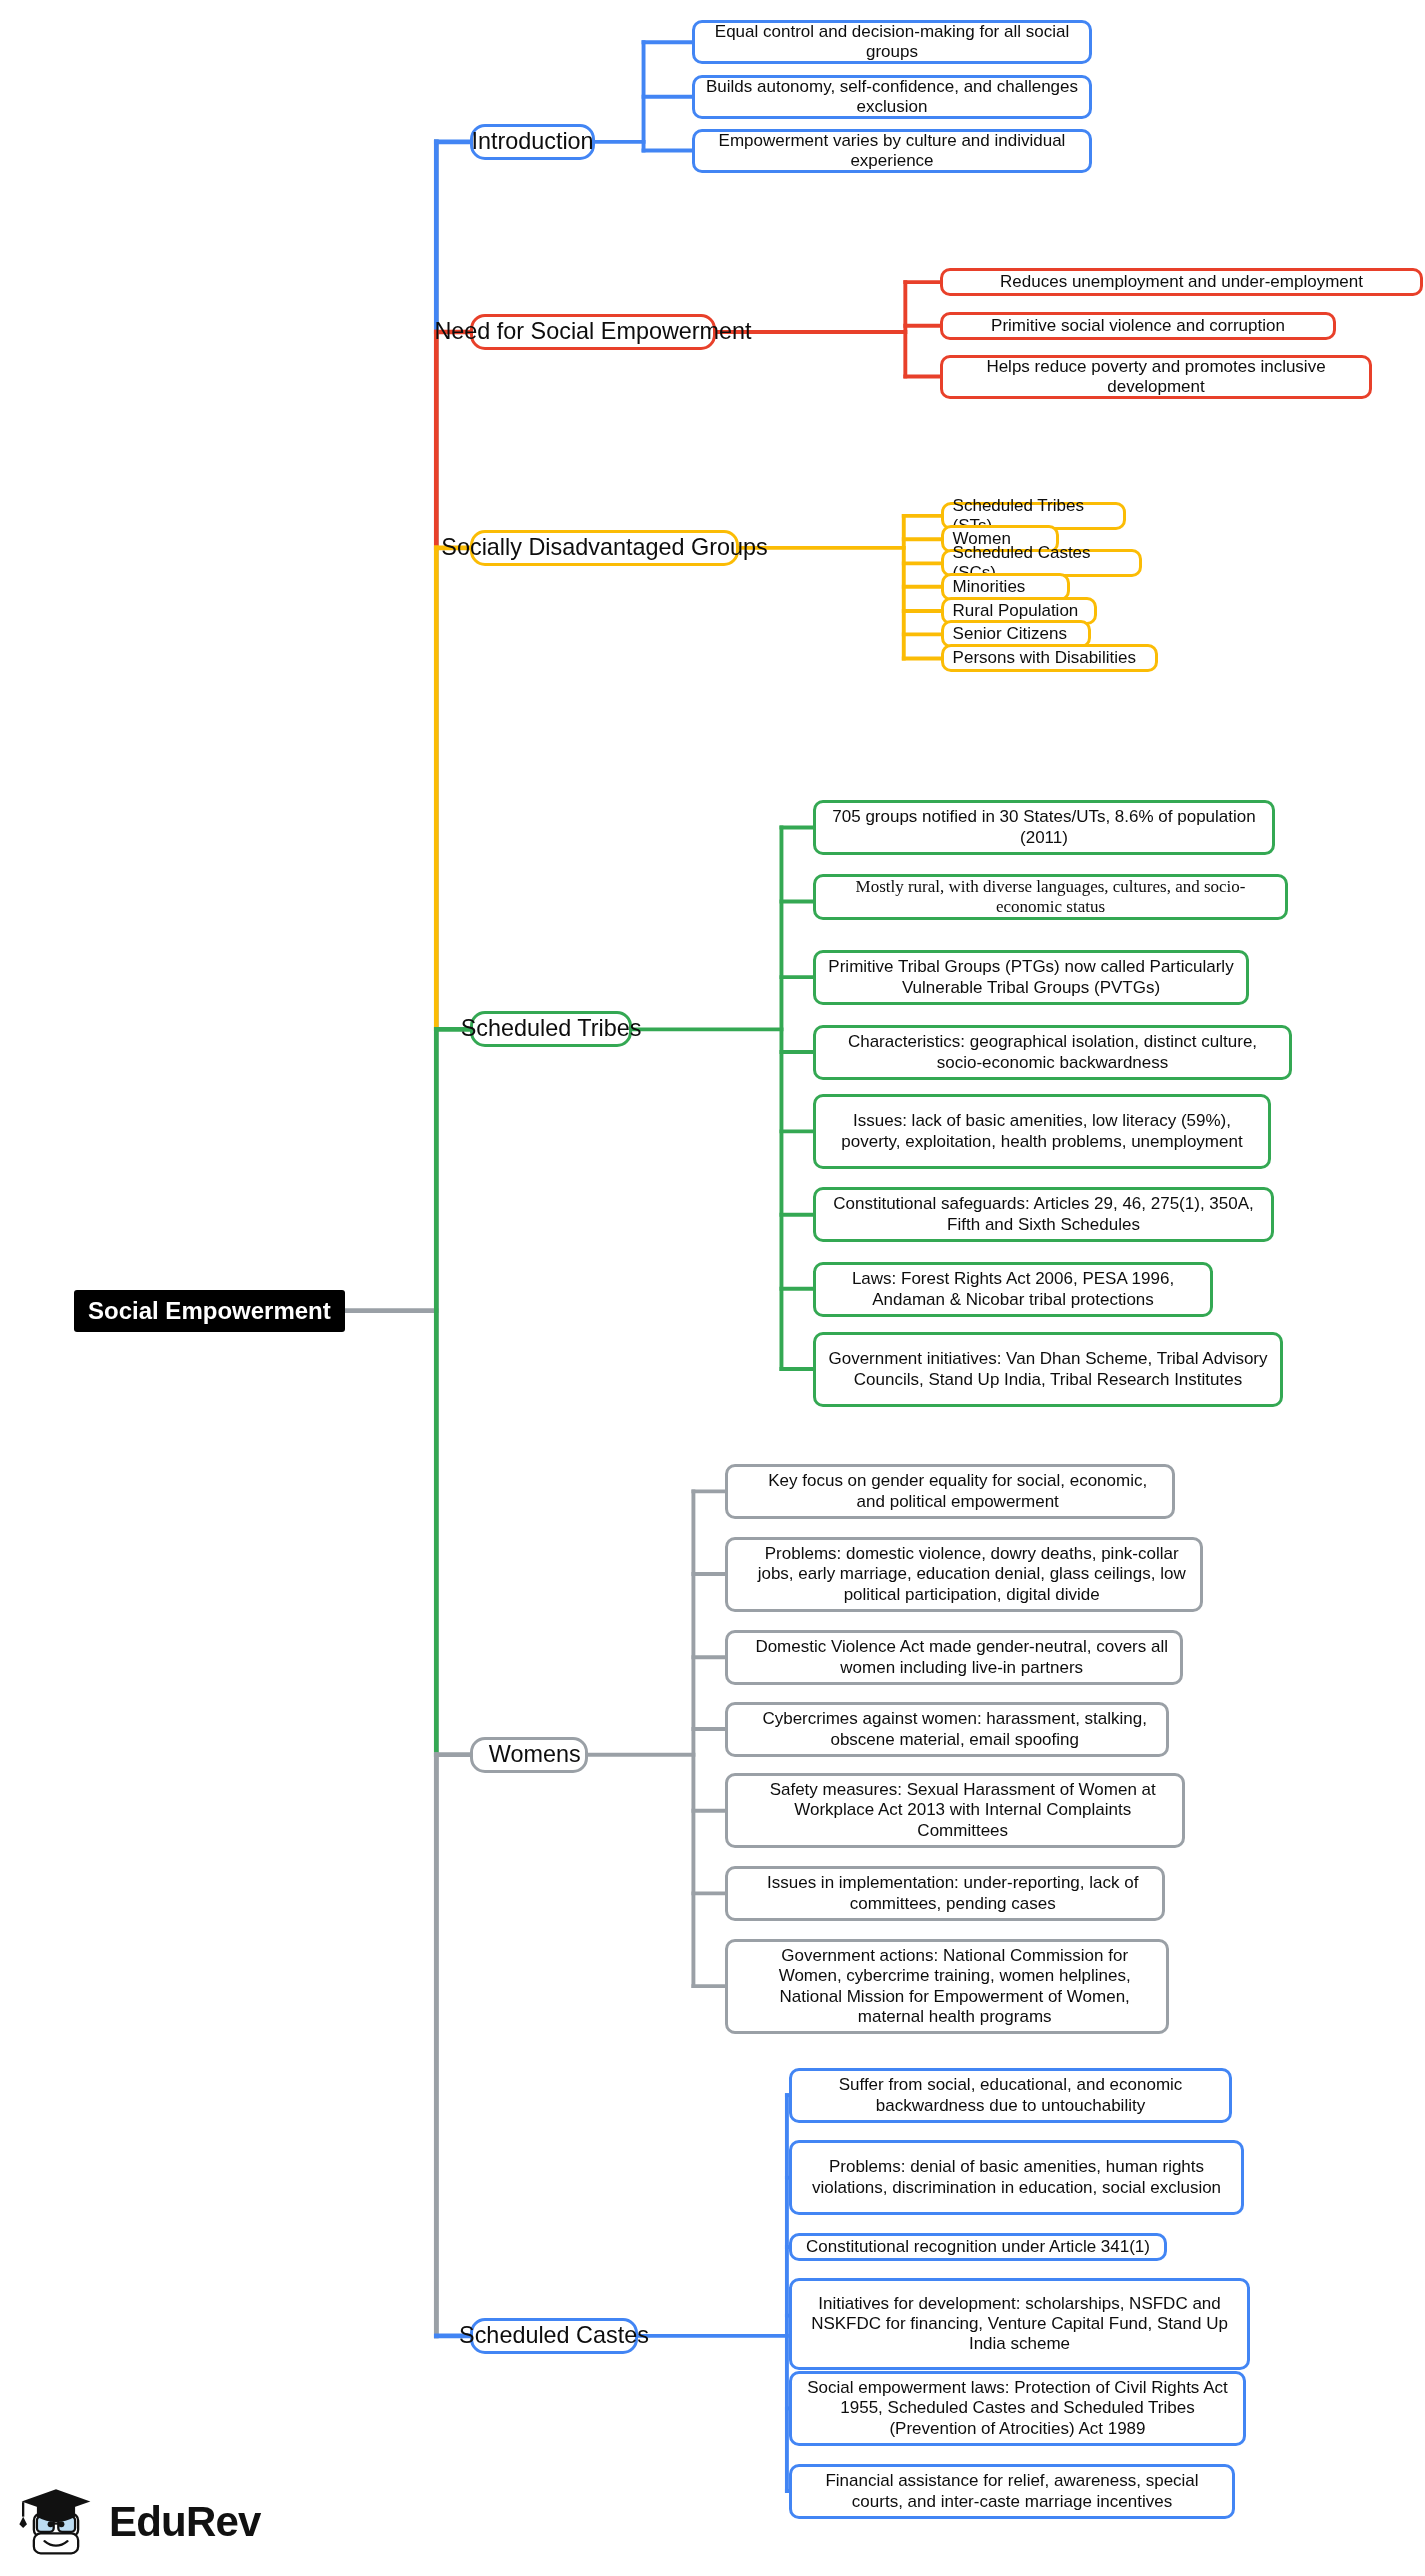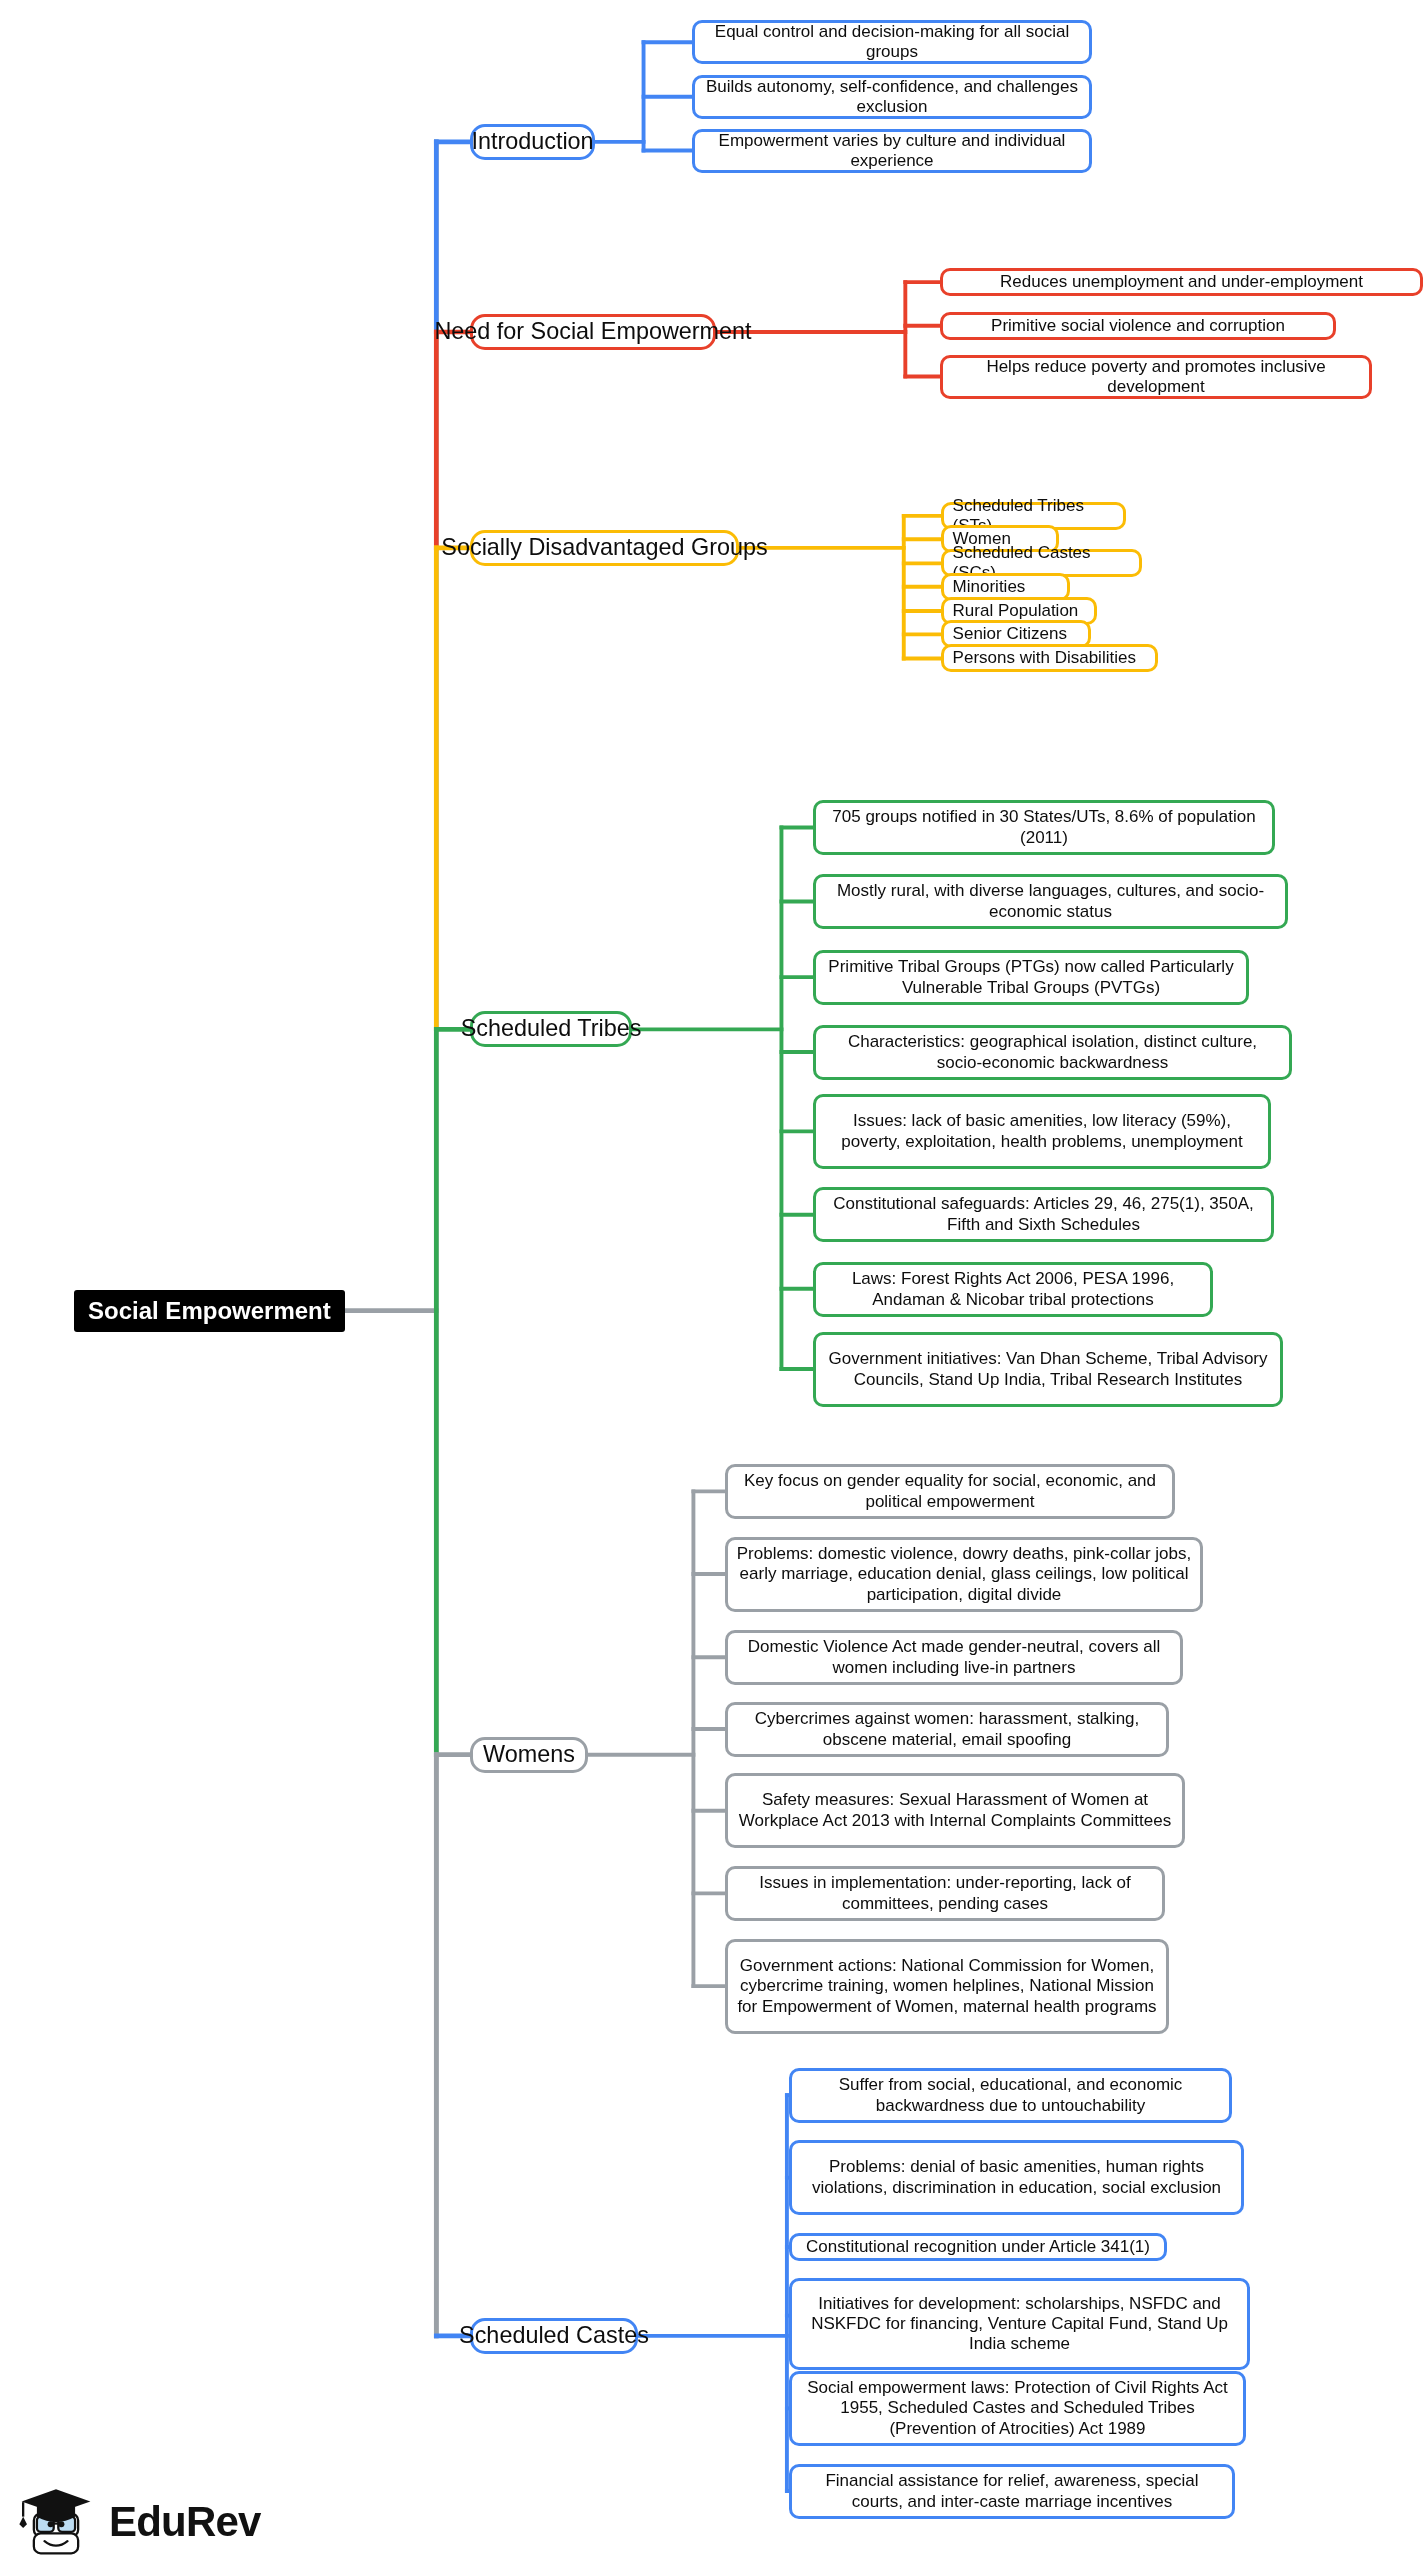--- a/index.html
+++ b/index.html
@@ -54,21 +54,21 @@
     padding:7px 14px;
     white-space:nowrap;
     border:none;
   }
 
   
   .c-blue{border-color:#4285F4;}
   .c-red{border-color:#E8402A;}
   .c-yellow{border-color:#FBBC05;}
   .c-green{border-color:#34A853;}
-  .c-grey{border-color:#9AA0A6;}
+  .c-grey{border-color:#9AA0A6;padding-left:24px;}
 
   
   #logo{
     position:absolute;
     left:14px; top:2475px;
     width:281px; height:94px;
     display:flex; align-items:center; gap:11px;
   }
   #logo .mark{width:84px;height:84px;flex:0 0 84px;}
   #logo .word{
@@ -194,21 +194,21 @@
       </div>
       <div class="node leaf c-yellow lft" style="left: 941px; top: 644px; width: 217px; height: 28px;">
         <span>Persons with Disabilities</span>
       </div>
       <div class="node branch c-green" style="left: 470px; top: 1011px; height: 36px; width: 162px;">
         <span>Scheduled Tribes</span>
       </div>
       <div class="node leaf c-green" style="left: 813px; top: 800px; width: 462px; height: 55px;">
         <span>705 groups notified in 30 States/UTs, 8.6% of population (2011)</span>
       </div>
-      <div class="node leaf c-green" style="left: 813px; top: 874px; width: 475px; height: 55px;">
+      <div class="node leaf c-green" style="left: 813px; top: 874px; width: 475px; height: 46px; font-family: Liberation Serif, serif;">
         <span>Mostly rural, with diverse languages, cultures, and socio-economic status</span>
       </div>
       <div class="node leaf c-green" style="left: 813px; top: 950px; width: 436px; height: 55px;">
         <span>Primitive Tribal Groups (PTGs) now called Particularly Vulnerable Tribal Groups (PVTGs)</span>
       </div>
       <div class="node leaf c-green" style="left: 813px; top: 1025px; width: 479px; height: 55px;">
         <span>Characteristics: geographical isolation, distinct culture, socio-economic backwardness</span>
       </div>
       <div class="node leaf c-green" style="left: 813px; top: 1094px; width: 458px; height: 75px;">
         <span>Issues: lack of basic amenities, low literacy (59%), poverty, exploitation, health problems, unemployment</span>

